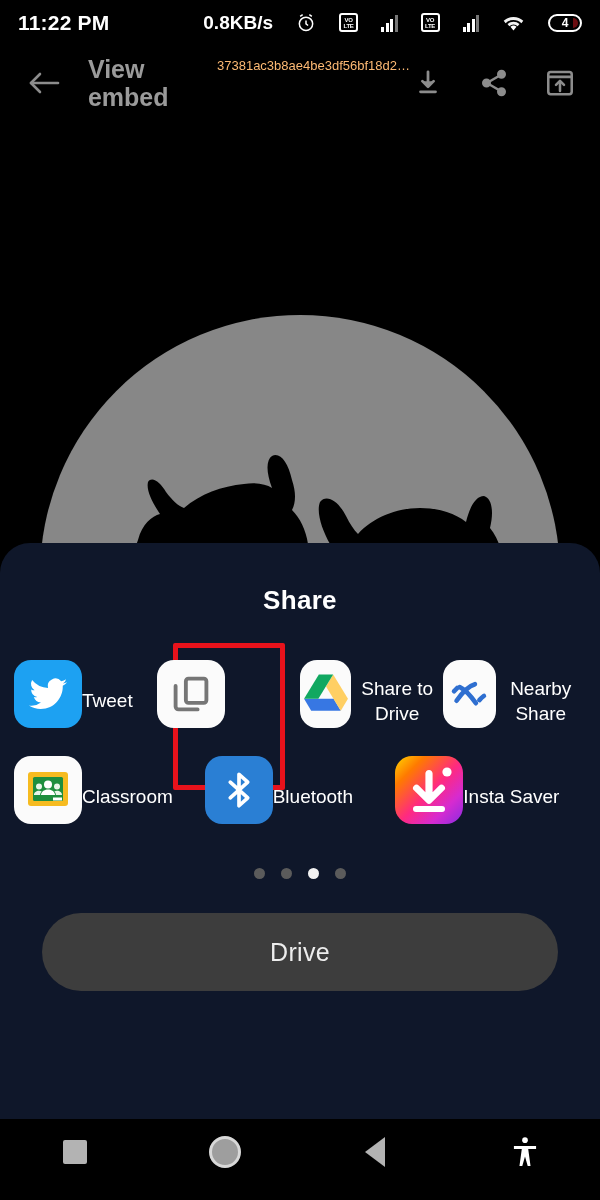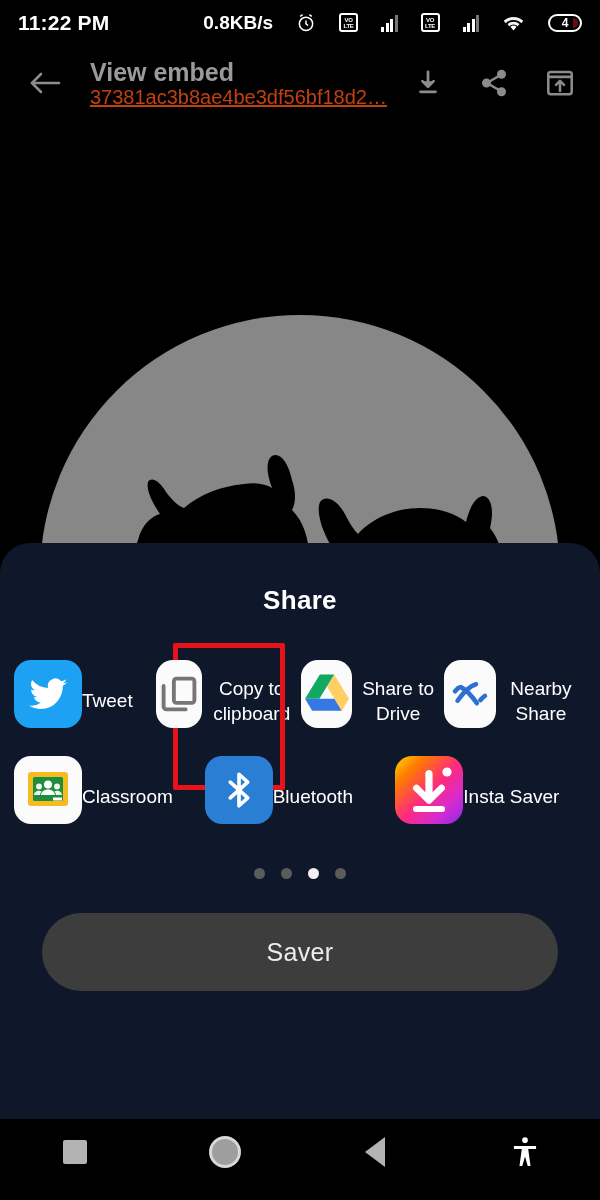--- a/index.html
+++ b/index.html
@@ -28,23 +28,23 @@
             font-size:12px; font-weight:bold; position:relative; }
   .battery::after{ content:""; position:absolute; right:2px; top:2px; bottom:2px; width:5px;
                    background:#6b0d10; border-radius:0 6px 6px 0; }
   .battery span{ position:relative; z-index:2; }
 
   
   .appbar{ position:absolute; top:45px; left:0; width:600px; height:75px;
            display:flex; align-items:center; padding:0 22px; }
   .backarrow{ width:46px; height:46px; display:flex; align-items:center; justify-content:center;
               color:#8c8c8c; font-size:34px; line-height:1; }
-  .titles{ margin-left:22px; display:flex; flex-direction:column; justify-content:center; }
+  .titles{ margin-left:22px; display:flex; justify-content:center; }
   .t-main{ color:#9a9a9a; font-size:25px; font-weight:bold; line-height:28px; }
-  .t-sub{ color:#c2410c; font-size:20px; line-height:22px;text-decoration:underline; }
+  .t-sub{ color:#fdba74; font-size:13px; line-height:22px; }
   .appicons{ margin-left:auto; display:flex; align-items:center; gap:30px; }
   .appicons > div{ width:36px; height:36px; display:flex; align-items:center; justify-content:center; }
 
   
   .wall{ position:absolute; top:120px; left:0; width:600px; height:430px; overflow:hidden; background:#000; }
   .moon{ position:absolute; width:520px; height:520px; border-radius:50%;
          background:#878787; left:40px; top:195px; }
   .silh{ position:absolute; left:0; top:0; width:600px; height:430px; }
 
   
@@ -220,21 +220,20 @@
         </div>
 
         <div class="cell hl">
           <div class="hlbox"></div>
           <div class="tile white">
             <svg width="44" height="44" viewBox="0 0 24 24" fill="none" stroke="#767676" stroke-width="2.1" stroke-linecap="round" stroke-linejoin="round">
               <rect x="9.2" y="3.6" width="11.2" height="13.2" rx="1.4"></rect>
               <path d="M15.6 20.4H5.2a1.6 1.6 0 01-1.6-1.6V7.6"></path>
             </svg>
           </div>
-          <div class="lbl">Copy to clipboard</div>
         </div>
 
         <div class="cell">
           <div class="tile white">
             <svg width="46" height="42" viewBox="0 0 48 44">
               <path fill="#3777e3" d="M8.5 39.5h31L32 27h-31z"></path>
               <path fill="#ffcf63" d="M39.5 39.5L47 27 31.5 1.5 24 14.2z"></path>
               <path fill="#11a861" d="M1 27L16.5 1.5h15L16 27z"></path>
             </svg>
           </div>
@@ -297,21 +296,21 @@
       </div>
     </div>
 
     <div class="dots">
       <i></i>
       <i></i>
       <i class="on"></i>
       <i></i>
     </div>
 
-    <div class="cancel">Saver</div>
+    <div class="cancel">Drive</div>
   </div>
 
   <div class="navbar">
     <div>
       <div class="nav-sq"></div>
     </div>
     <div>
       <div class="nav-ci"></div>
     </div>
     <div>

